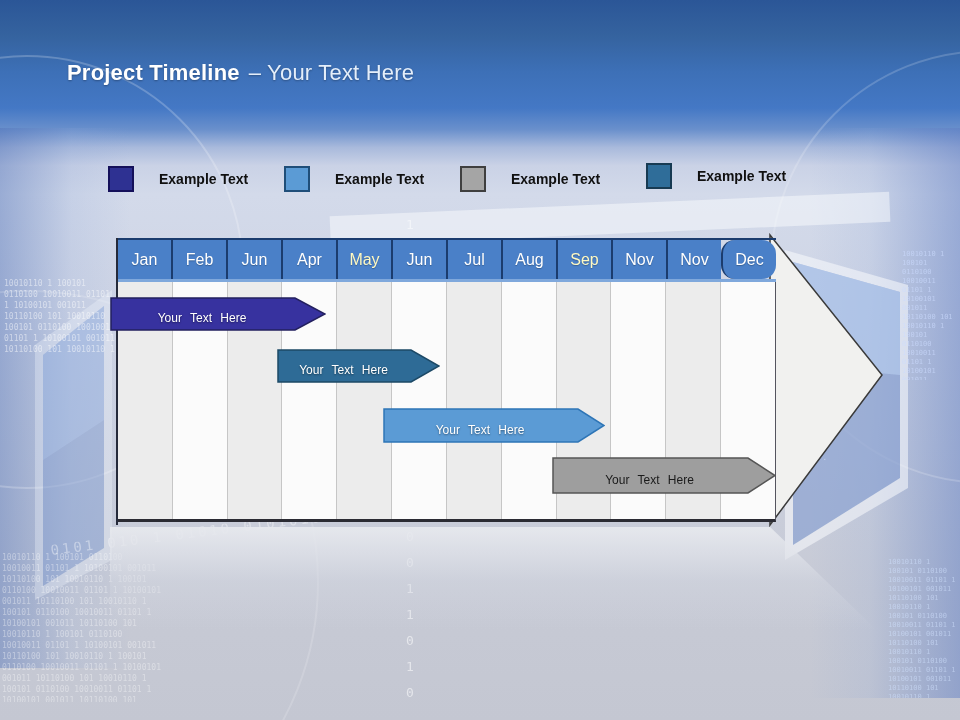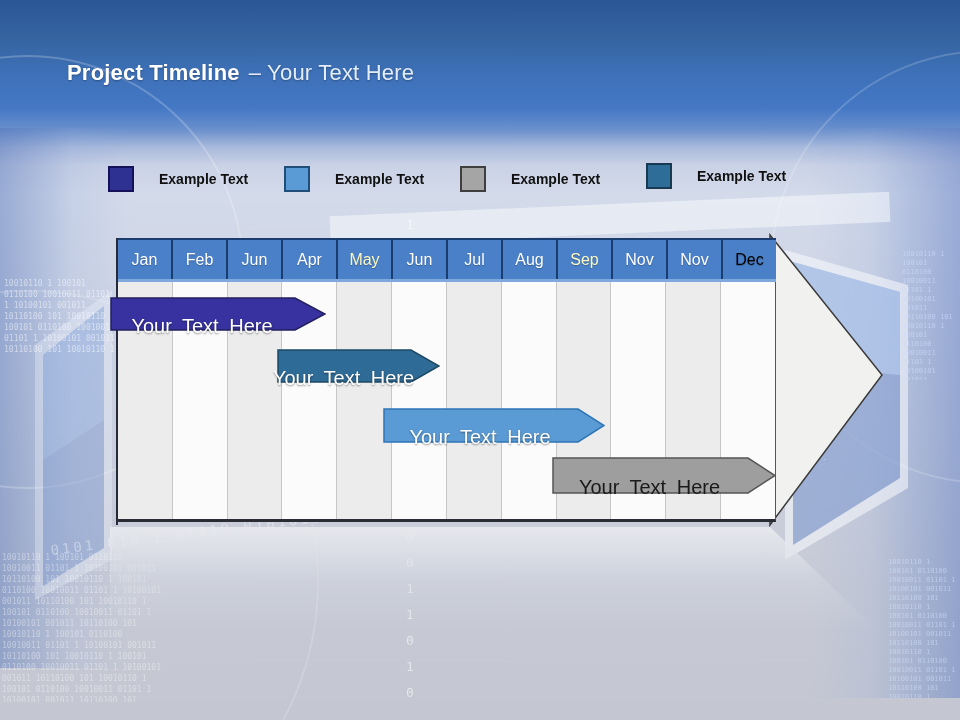--- a/index.html
+++ b/index.html
@@ -65,22 +65,22 @@
     font-size:16px;text-shadow:0 1px 1px rgba(0,0,0,.25);box-sizing:border-box;}
   .table-body{display:flex;height:240px;border-bottom:3px solid #2B2B33;
     border-right:1px solid #55555f;box-sizing:border-box;}
   .body-col{flex:1;background:#ECECEC;border-left:1px solid #C6C6C6;box-sizing:border-box;}
   .body-col:first-child{border-left:none;}
   .body-col.even{background:#FBFBFB;}
 
   
   .bar{position:absolute;z-index:5;}
   .bar svg{display:block;}
-  .bar .bar-label{position:absolute;top:12px;left:0;height:100%;display:flex;align-items:center;
-    justify-content:center;font-size:20px;word-spacing:5px;white-space:nowrap;}
+  .bar .bar-label{position:absolute;top:4px;left:0;height:100%;display:flex;align-items:center;
+    justify-content:center;font-size:12px;word-spacing:5px;white-space:nowrap;}
 </style>
 </head>
 <body>
 
 <div class="slide">
 
   <div class="decor">
     <div class="left-haze"></div>
     <div class="right-haze"></div>
     <div class="arc arc1"></div>
@@ -161,21 +161,21 @@
         <div class="month-cell" style="background: rgb(74, 128, 200); color: rgb(255, 255, 255); border-left: 2px solid rgb(27, 60, 110);">Feb</div>
         <div class="month-cell" style="background: rgb(74, 128, 200); color: rgb(255, 255, 255); border-left: 2px solid rgb(27, 60, 110);">Jun</div>
         <div class="month-cell" style="background: rgb(74, 128, 200); color: rgb(255, 255, 255); border-left: 2px solid rgb(27, 60, 110);">Apr</div>
         <div class="month-cell" style="background: rgb(74, 128, 200); color: #fef9c3; border-left: 2px solid rgb(27, 60, 110);">May</div>
         <div class="month-cell" style="background: rgb(74, 128, 200); color: rgb(255, 255, 255); border-left: 2px solid rgb(27, 60, 110);">Jun</div>
         <div class="month-cell" style="background: rgb(74, 128, 200); color: rgb(255, 255, 255); border-left: 2px solid rgb(27, 60, 110);">Jul</div>
         <div class="month-cell" style="background: rgb(74, 128, 200); color: rgb(255, 255, 255); border-left: 2px solid rgb(27, 60, 110);">Aug</div>
         <div class="month-cell" style="background: rgb(74, 128, 200); color: #fef9c3; border-left: 2px solid rgb(27, 60, 110);">Sep</div>
         <div class="month-cell" style="background: rgb(74, 128, 200); color: rgb(255, 255, 255); border-left: 2px solid rgb(27, 60, 110);">Nov</div>
         <div class="month-cell" style="background: rgb(74, 128, 200); color: rgb(255, 255, 255); border-left: 2px solid rgb(27, 60, 110);">Nov</div>
-        <div class="month-cell" style="background: rgb(74, 128, 200); color: #000000; border-left: 2px solid rgb(27, 60, 110);">Dec</div>
+        <div class="month-cell" style="background: rgb(74, 128, 200); color: #ffffff; border-left: 2px solid rgb(27, 60, 110); border-radius: 14px;">Dec</div>
       </div>
     <div class="table-body" id="table-body">
         <div class="body-col"></div>
         <div class="body-col even"></div>
         <div class="body-col"></div>
         <div class="body-col even"></div>
         <div class="body-col"></div>
         <div class="body-col even"></div>
         <div class="body-col"></div>
         <div class="body-col even"></div>

